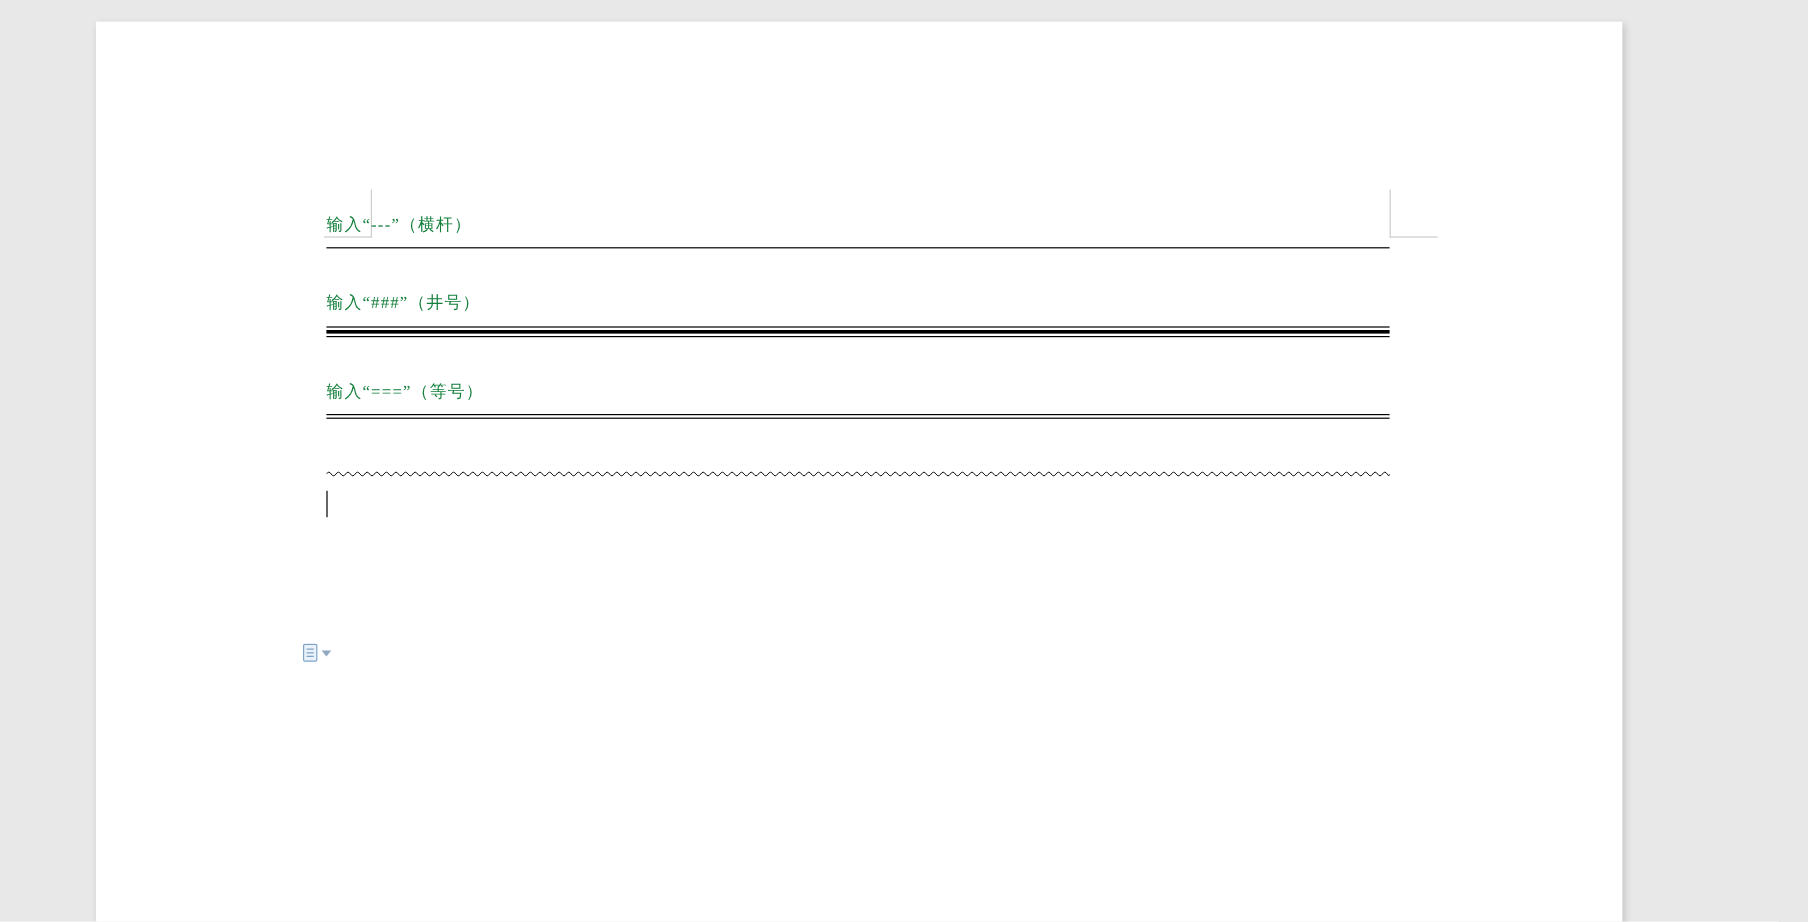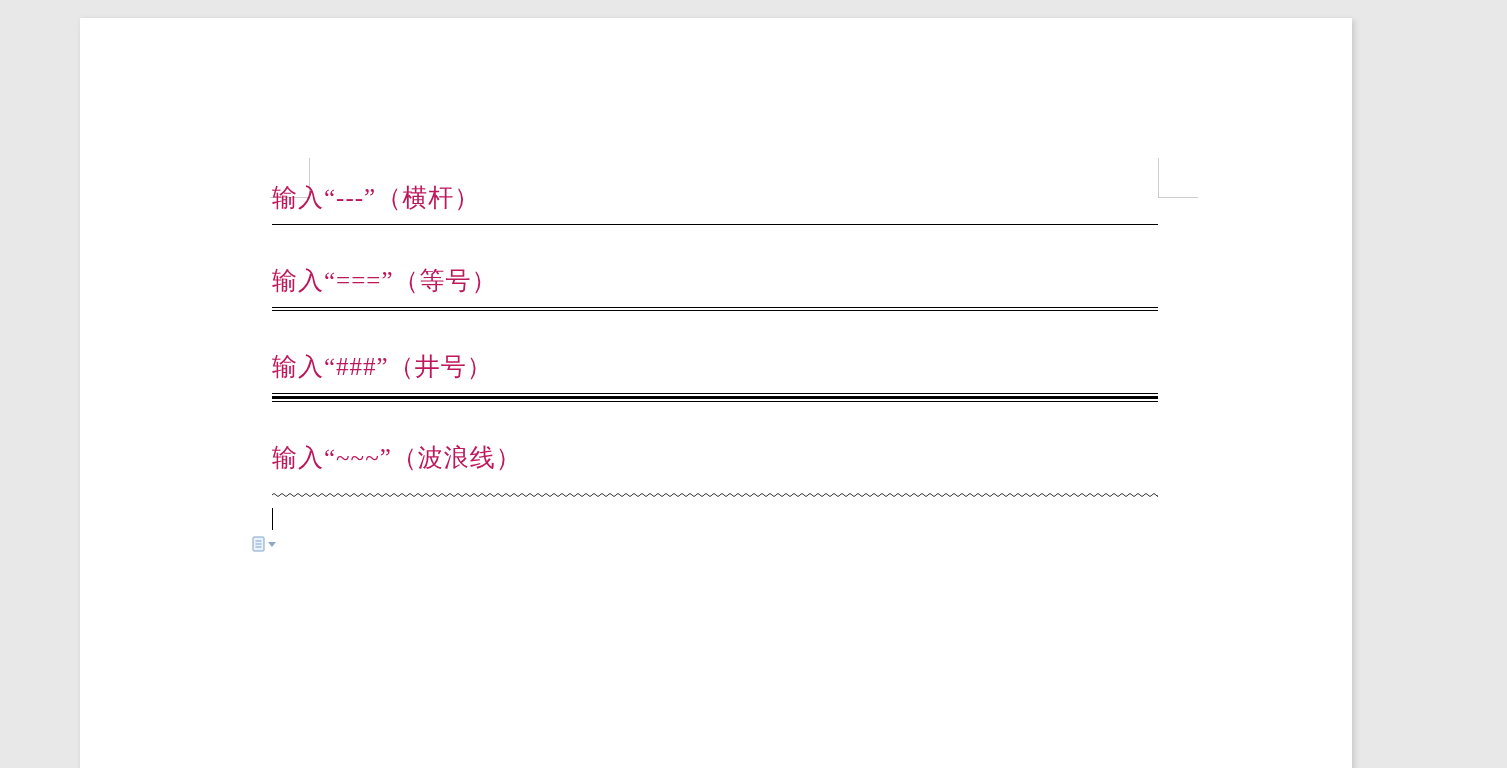--- a/index.html
+++ b/index.html
@@ -44,22 +44,22 @@
     .margin-corner.tr {
       left: 1078px;
       top: 140px;
       border-left: 1px solid #ccc;
       border-bottom: 1px solid #ccc;
     }
     .line-item {
       margin-bottom: 36px;
     }
     .line-label {
-      font-size: 25px;
-      color: #be185d;
+      font-size: 14px;
+      color: #15803d;
       line-height: 1.6;
       letter-spacing: 1px;
       margin-bottom: 6px;
     }
     
     .hr-thin {
       border: none;
       border-top: 1px solid #000;
       width: 886px;
     }
@@ -138,36 +138,35 @@
   <div class="margin-corner tr"></div>
 
   <div class="page-inner">
 
     <div class="line-item">
       <div class="line-label">输入“---”（横杆）</div>
       <div class="hr-thin"></div>
     </div>
 
     <div class="line-item">
-      <div class="line-label">输入“===”（等号）</div>
-      <div class="hr-double"></div>
-    </div>
-
-    <div class="line-item">
       <div class="line-label">输入“###”（井号）</div>
       <div class="hr-triple">
         <div class="a"></div>
           <div class="b"></div>
           <div class="c"></div>
       </div>
     </div>
 
+    <div class="line-item">
+      <div class="line-label">输入“===”（等号）</div>
+      <div class="hr-double"></div>
+    </div>
+
 
     <div class="line-item" style="margin-bottom:4px;">
-      <div class="line-label">输入“~~~”（波浪线）</div>
       <svg class="hr-wavy" viewBox="0 0 886 6" preserveAspectRatio="none">
         <path d="M0,3 Q2,0 4,3 T8,3 T12,3 T16,3 T20,3 T24,3 T28,3 T32,3 T36,3 T40,3 T44,3 T48,3 T52,3 T56,3 T60,3 T64,3 T68,3 T72,3 T76,3 T80,3 T84,3 T88,3 T92,3 T96,3 T100,3 T104,3 T108,3 T112,3 T116,3 T120,3 T124,3 T128,3 T132,3 T136,3 T140,3 T144,3 T148,3 T152,3 T156,3 T160,3 T164,3 T168,3 T172,3 T176,3 T180,3 T184,3 T188,3 T192,3 T196,3 T200,3 T204,3 T208,3 T212,3 T216,3 T220,3 T224,3 T228,3 T232,3 T236,3 T240,3 T244,3 T248,3 T252,3 T256,3 T260,3 T264,3 T268,3 T272,3 T276,3 T280,3 T284,3 T288,3 T292,3 T296,3 T300,3 T304,3 T308,3 T312,3 T316,3 T320,3 T324,3 T328,3 T332,3 T336,3 T340,3 T344,3 T348,3 T352,3 T356,3 T360,3 T364,3 T368,3 T372,3 T376,3 T380,3 T384,3 T388,3 T392,3 T396,3 T400,3 T404,3 T408,3 T412,3 T416,3 T420,3 T424,3 T428,3 T432,3 T436,3 T440,3 T444,3 T448,3 T452,3 T456,3 T460,3 T464,3 T468,3 T472,3 T476,3 T480,3 T484,3 T488,3 T492,3 T496,3 T500,3 T504,3 T508,3 T512,3 T516,3 T520,3 T524,3 T528,3 T532,3 T536,3 T540,3 T544,3 T548,3 T552,3 T556,3 T560,3 T564,3 T568,3 T572,3 T576,3 T580,3 T584,3 T588,3 T592,3 T596,3 T600,3 T604,3 T608,3 T612,3 T616,3 T620,3 T624,3 T628,3 T632,3 T636,3 T640,3 T644,3 T648,3 T652,3 T656,3 T660,3 T664,3 T668,3 T672,3 T676,3 T680,3 T684,3 T688,3 T692,3 T696,3 T700,3 T704,3 T708,3 T712,3 T716,3 T720,3 T724,3 T728,3 T732,3 T736,3 T740,3 T744,3 T748,3 T752,3 T756,3 T760,3 T764,3 T768,3 T772,3 T776,3 T780,3 T784,3 T788,3 T792,3 T796,3 T800,3 T804,3 T808,3 T812,3 T816,3 T820,3 T824,3 T828,3 T832,3 T836,3 T840,3 T844,3 T848,3 T852,3 T856,3 T860,3 T864,3 T868,3 T872,3 T876,3 T880,3 T884,3 T886,3" stroke="#000" stroke-width="0.8" fill="none"></path>
       </svg>
     </div>
 
     <span class="cursor-line"></span>
   </div>
 
   <div class="paste-options">
     <span class="paste-doc-icon">

